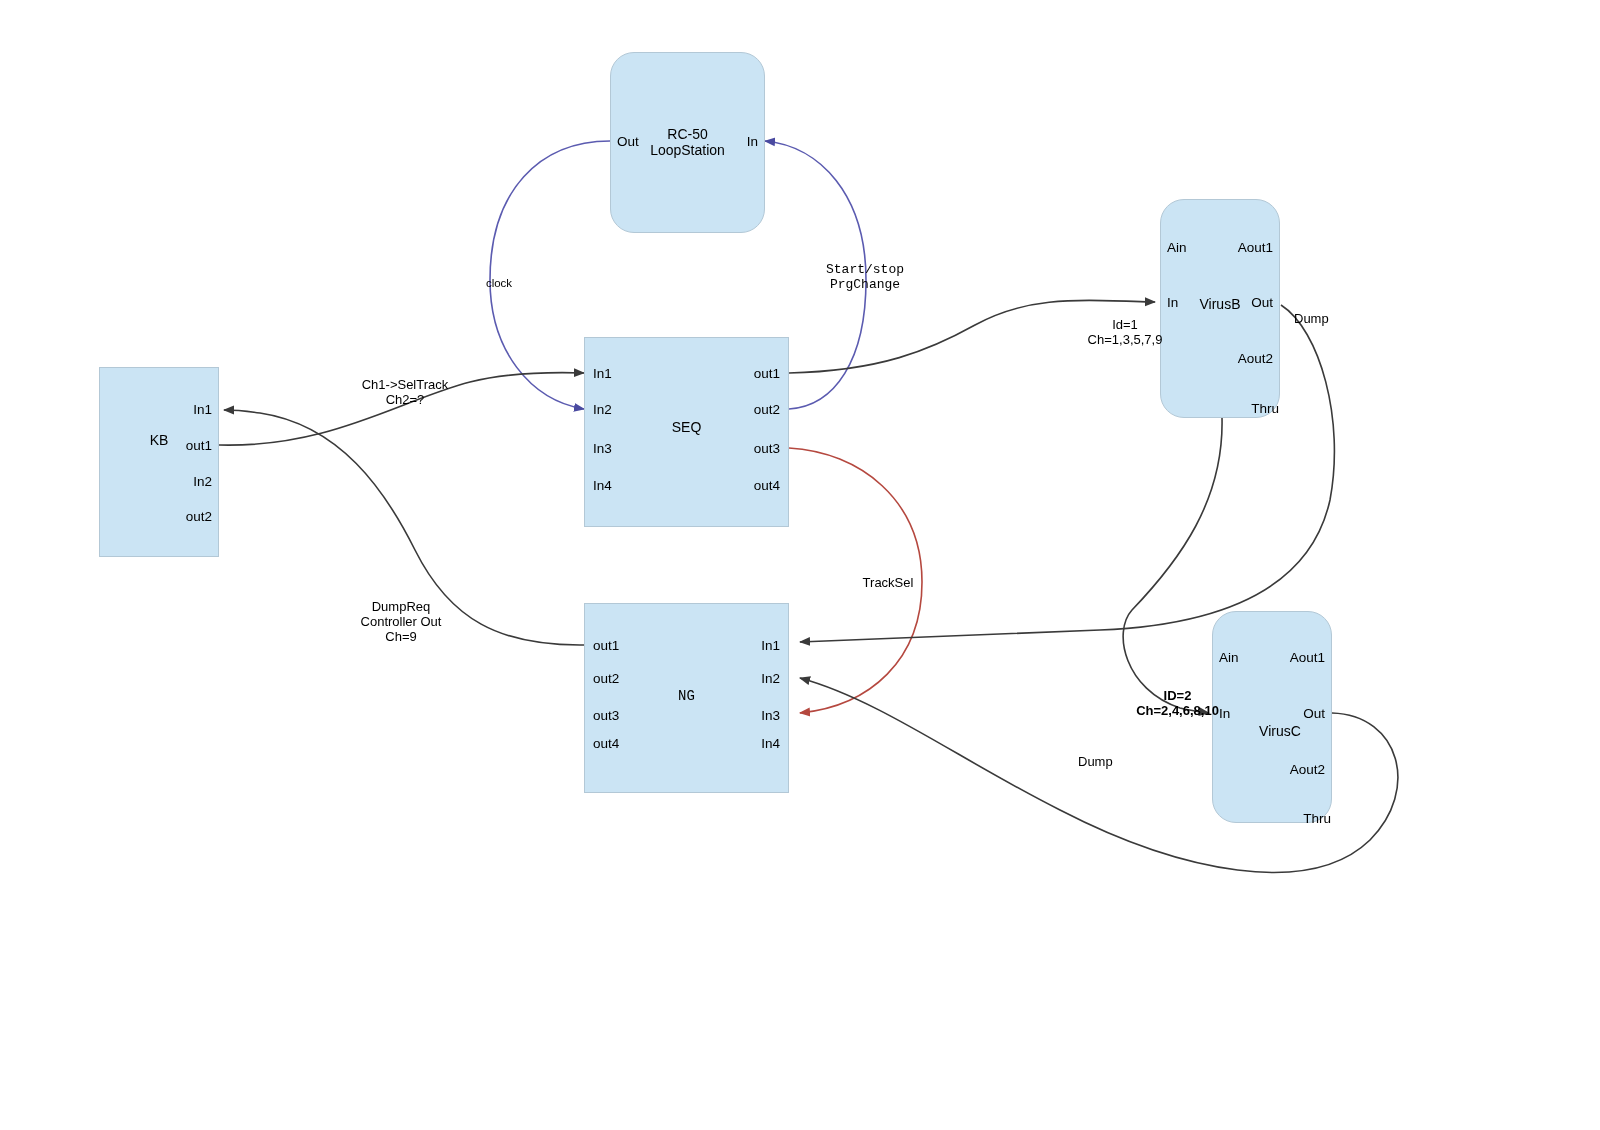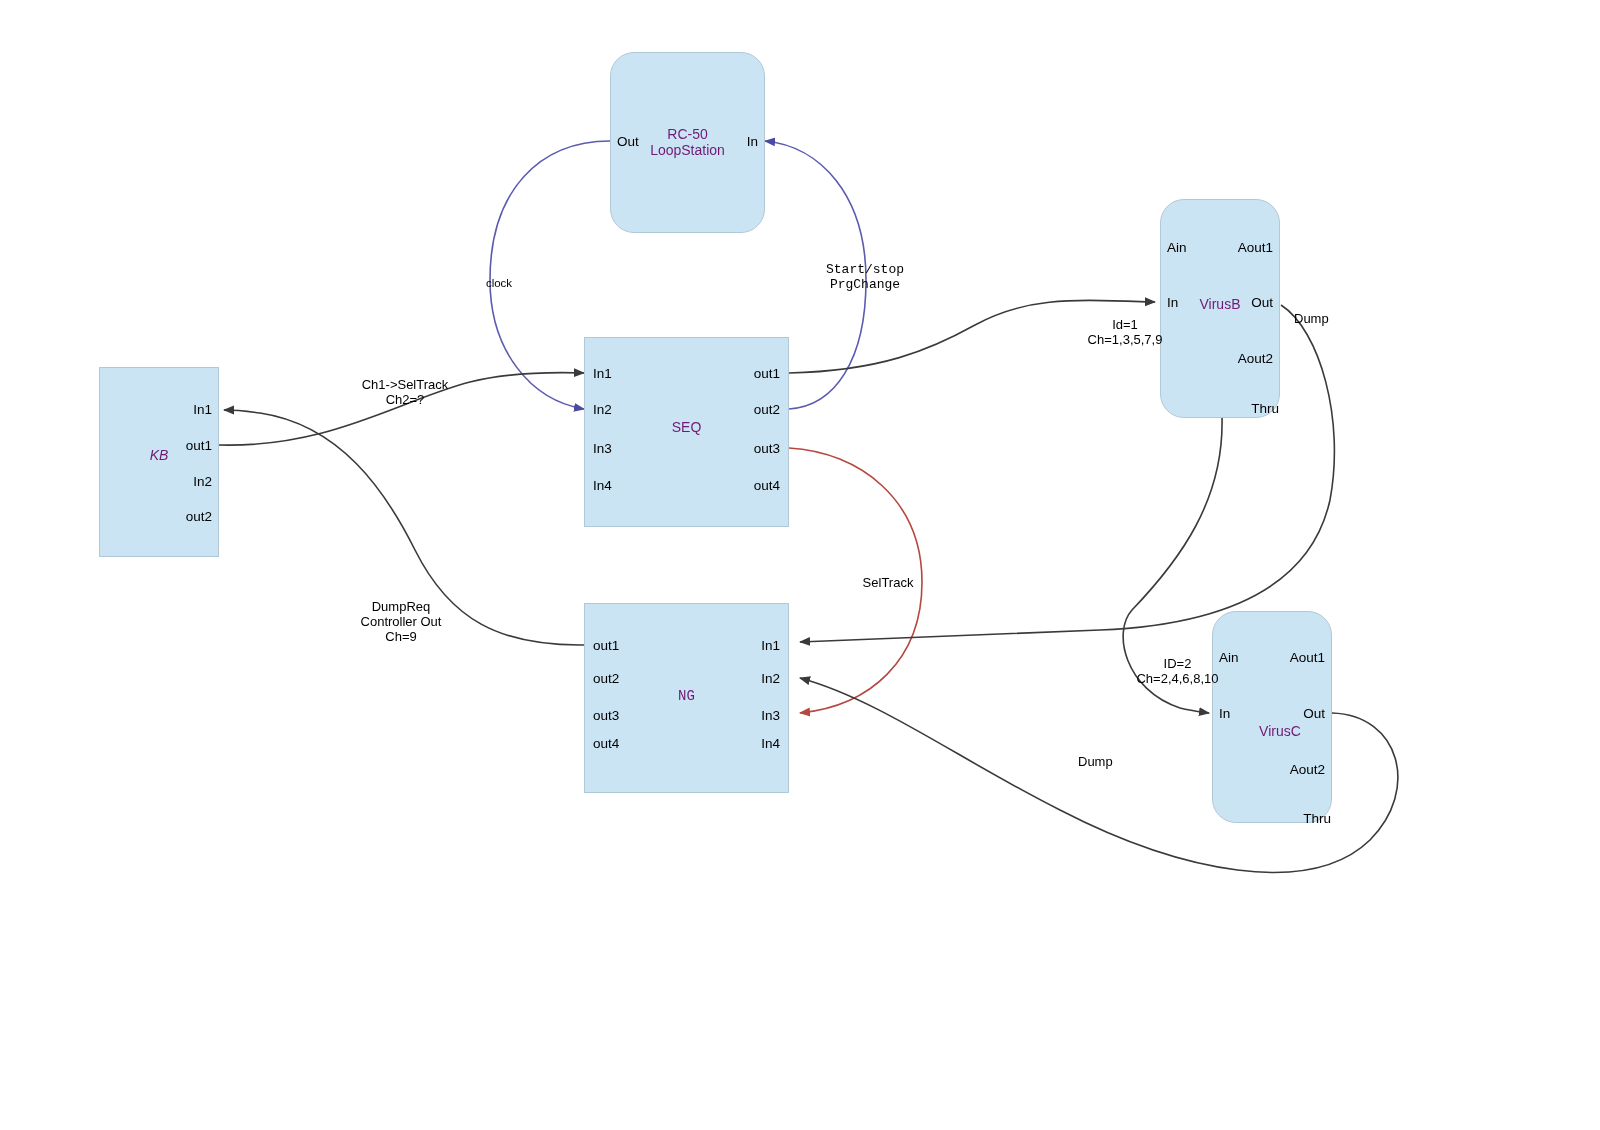--- a/index.html
+++ b/index.html
@@ -41,21 +41,21 @@
     box-sizing: border-box;
   }
   .node.rounded { border-radius: 24px; }
 
   .node-title {
     position: absolute;
     left: 0;
     width: 100%;
     text-align: center;
     font-size: 14px;
-    color: #701a75;
+    color: #000000;
     line-height: 16px;
     white-space: pre-line;
   }
   .port {
     position: absolute;
     font-size: 13.5px;
     color: #000;
     white-space: nowrap;
     line-height: 14px;
   }
@@ -104,21 +104,21 @@
     <path class="edge red" d="M 789,448 C 860,452 922,500 922,582 C 922,660 870,706 800,713" marker-end="url(#ahr)"></path>
 
     <path class="edge" d="M 1222,418 C 1224,500 1180,560 1132,610 C 1112,632 1125,690 1180,708 C 1192,711 1202,712 1209,713" marker-end="url(#ah)"></path>
 
     <path class="edge" d="M 1281,305 C 1320,330 1345,420 1330,500 C 1310,590 1220,625 1100,630 C 990,635 880,638 800,642" marker-end="url(#ah)"></path>
 
     <path class="edge" d="M 1332,713 C 1400,715 1420,790 1370,840 C 1310,898 1180,872 1060,810 C 960,760 880,700 800,678" marker-end="url(#ah)"></path>
   </svg>
 
   <div class="node" style="left:99px; top:367px; width:120px; height:190px;">
-    <div class="node-title" style="top:79px;font-style:italic;">KB</div>
+    <div class="node-title" style="top:64px;">KB</div>
     <div class="port right" style="right:6px; top:35px; width:60px;">In1</div>
     <div class="port right" style="right:6px; top:71px; width:60px;">out1</div>
     <div class="port right" style="right:6px; top:107px; width:60px;">In2</div>
     <div class="port right" style="right:6px; top:142px; width:60px;">out2</div>
   </div>
 
   <div class="node rounded" style="left:610px; top:52px; width:155px; height:181px;">
     <div class="node-title" style="top:73px;">RC-50
 LoopStation</div>
     <div class="port left" style="left:6px; top:82px; width:50px;">Out</div>
@@ -174,25 +174,25 @@
   <div class="edge-label" style="left:790px; top:262px; width:150px;font-family:Liberation Mono, monospace;">Start/stop
 PrgChange</div>
 
   <div class="edge-label" style="left:335px; top:377px; width:140px;">Ch1-&gt;SelTrack
 Ch2=?</div>
 
   <div class="edge-label" style="left:330px; top:599px; width:142px;">DumpReq
 Controller Out
 Ch=9</div>
 
-  <div class="edge-label" style="left:853px; top:575px; width:70px;">SelTrack</div>
+  <div class="edge-label" style="left:853px; top:575px; width:70px;">TrackSel</div>
 
   <div class="edge-label" style="left:1040px; top:317px; width:170px;">Id=1
 Ch=1,3,5,7,9</div>
 
-  <div class="edge-label" style="left:1085px; top:656px; width:185px;">ID=2
+  <div class="edge-label" style="left:1085px; top:688px; width:185px;font-weight:bold;">ID=2
 Ch=2,4,6,8,10</div>
 
   <div class="edge-label" style="left:1294px; top:311px; width:60px; text-align:left;">Dump</div>
 
   <div class="edge-label" style="left:1078px; top:754px; width:60px; text-align:left;">Dump</div>
 
 </div>
 
 </body></html>

